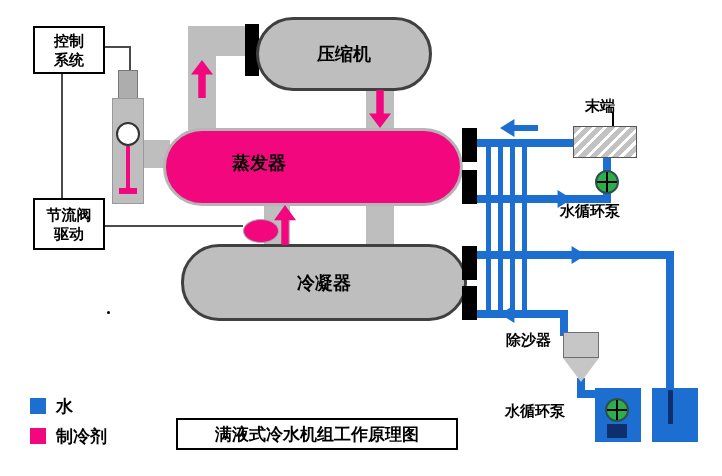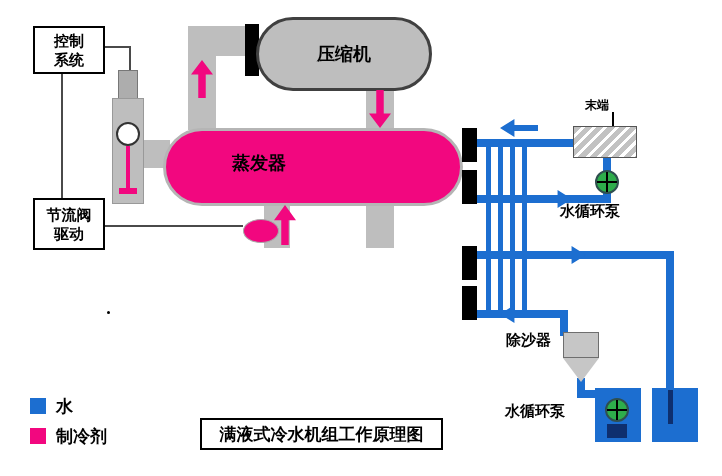--- a/index.html
+++ b/index.html
@@ -73,20 +73,23 @@
   <div class="abs pipe-blue" style="left:560px;top:314px;width:8px;height:22px;"></div>
   <div class="abs pipe-blue" style="left:577px;top:378px;width:8px;height:20px;"></div>
   <div class="abs pipe-blue" style="left:577px;top:390px;width:26px;height:8px;"></div>
 
   <div class="abs flange" style="left:245px;top:24px;width:14px;height:52px;"></div>
   <div class="abs equip" style="left:256px;top:17px;width:176px;height:74px;border-radius:37px;">
     <span class="label">压缩机</span>
   </div>
   <div class="abs" style="left:163px;top:128px;width:300px;height:78px;border-radius:39px;background:var(--refrigerant-pink);border:3px solid #b5b5b5;box-sizing:border-box;"></div>
   <div class="abs label" style="left:232px;top:151px;font-size:18px;text-align:center;">蒸发器</div>
+  <div class="abs equip" style="left:181px;top:244px;width:286px;height:77px;border-radius:38px;">
+    <span class="label">冷凝器</span>
+  </div>
   <div class="abs" style="left:243px;top:219px;width:36px;height:24px;background:var(--refrigerant-pink);border-radius:50%;border:1px solid #a9a9a9;box-sizing:border-box;"></div>
 
   <div class="abs flange" style="left:462px;top:128px;width:15px;height:34px;"></div>
   <div class="abs flange" style="left:462px;top:170px;width:15px;height:34px;"></div>
   <div class="abs flange" style="left:462px;top:246px;width:15px;height:34px;"></div>
   <div class="abs flange" style="left:462px;top:286px;width:15px;height:34px;"></div>
 
   <div class="abs arrow up arrow-pink" style="left:191px;top:60px;width:22px;height:38px;"></div>
   <div class="abs arrow down arrow-pink" style="left:369px;top:90px;width:22px;height:38px;"></div>
   <div class="abs arrow up arrow-pink" style="left:274px;top:205px;width:22px;height:40px;"></div>
@@ -98,21 +101,21 @@
 
   <div class="abs box" style="left:33px;top:198px;width:72px;height:52px;">
     <div>节流阀</div>
     <div>驱动</div>
   </div>
   <div class="abs box" style="left:33px;top:26px;width:72px;height:48px;">
     <div>控制</div>
     <div>系统</div>
   </div>
 
-  <div class="abs label" style="left:585px;top:97px;font-size:12px;text-align:right;">末端</div>
+  <div class="abs label" style="left:585px;top:97px;font-size:15px;text-align:right;">末端</div>
   <div class="abs" style="left:612px;top:112px;width:2px;height:15px;background:#000;"></div>
   <div class="abs terminal" style="left:573px;top:126px;width:64px;height:32px;"></div>
 
   <div class="abs pump" style="left:595px;top:170px;width:24px;height:24px;">
     <div class="cv"></div>
     <div class="ch"></div>
   </div>
   <div class="abs label" style="left:560px;top:202px;font-size:15px;">水循环泵</div>
 
   <div class="abs label" style="left:506px;top:331px;font-size:15px;">除沙器</div>
@@ -127,19 +130,19 @@
   <div class="abs" style="left:607px;top:424px;width:20px;height:14px;background:var(--dark-navy);"></div>
   <div class="abs pipe-blue" style="left:652px;top:388px;width:46px;height:54px;"></div>
   <div class="abs" style="left:668px;top:390px;width:5px;height:34px;background:var(--dark-navy);"></div>
   <div class="abs label" style="left:505px;top:402px;font-size:15px;">水循环泵</div>
 
   <div class="abs legend-sq" style="left:30px;top:398px;background:var(--water-blue);"></div>
   <div class="abs label" style="left:56px;top:395px;font-size:17px;">水</div>
   <div class="abs legend-sq" style="left:30px;top:428px;background:var(--refrigerant-pink);"></div>
   <div class="abs label" style="left:56px;top:425px;font-size:17px;text-align:center;">制冷剂</div>
 
-  <div class="abs titlebox" style="left:176px;top:418px;width:243px;height:32px;margin-left:24px;">
+  <div class="abs titlebox" style="left:176px;top:418px;width:282px;height:32px;">
     <span>满液式冷水机组工作原理图</span>
   </div>
 
   <div class="abs" style="left:107px;top:311px;width:3px;height:3px;background:#000;border-radius:50%;"></div>
 
 </div>
 
 </body></html>

